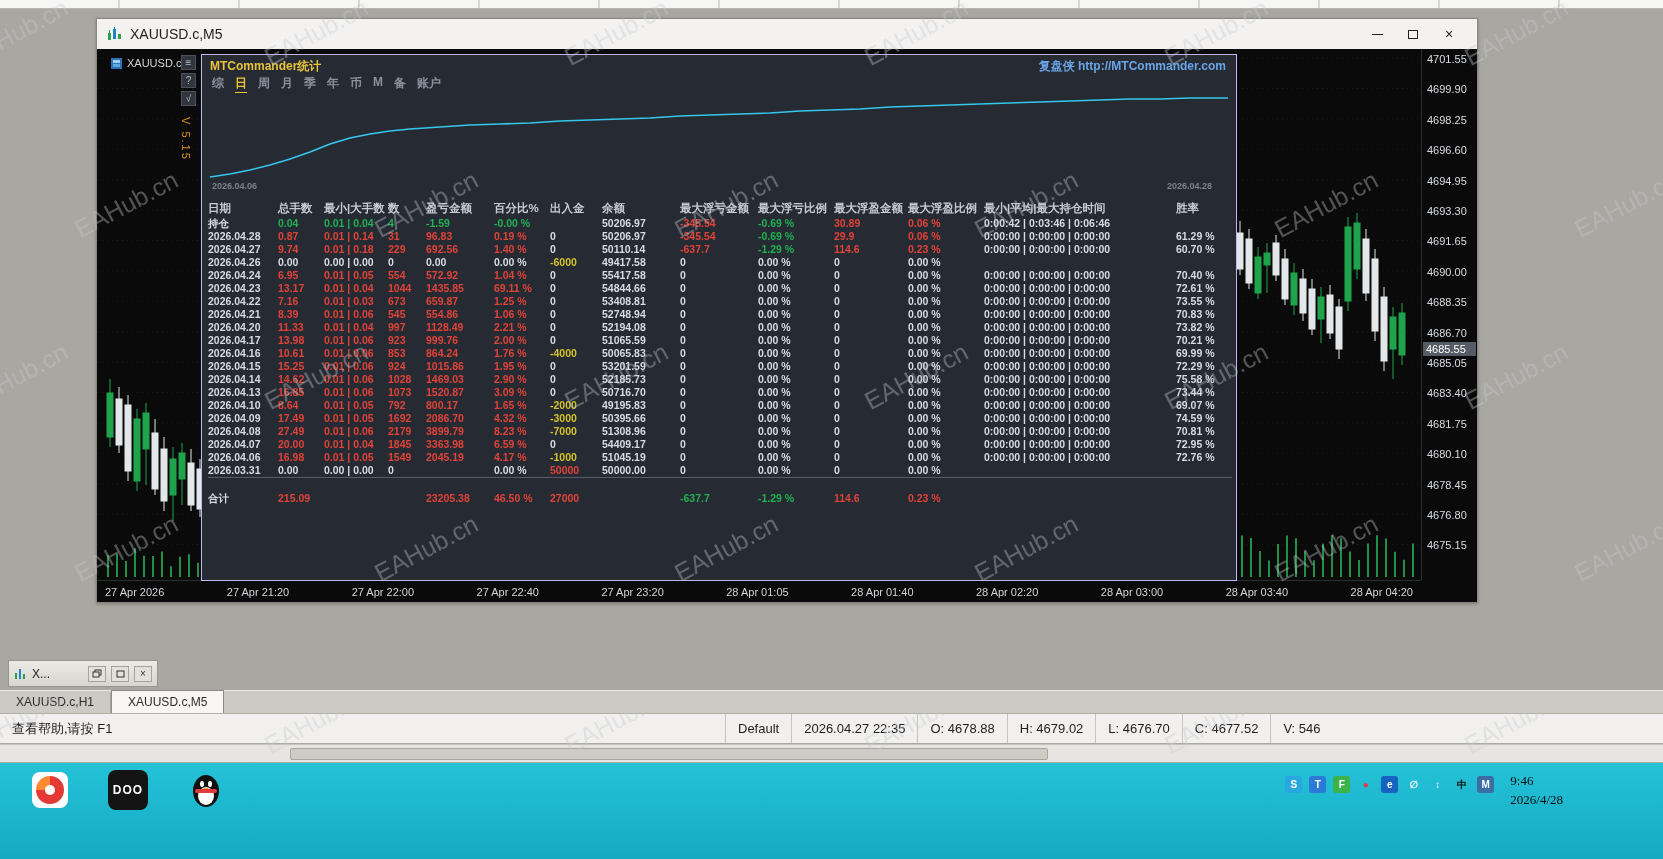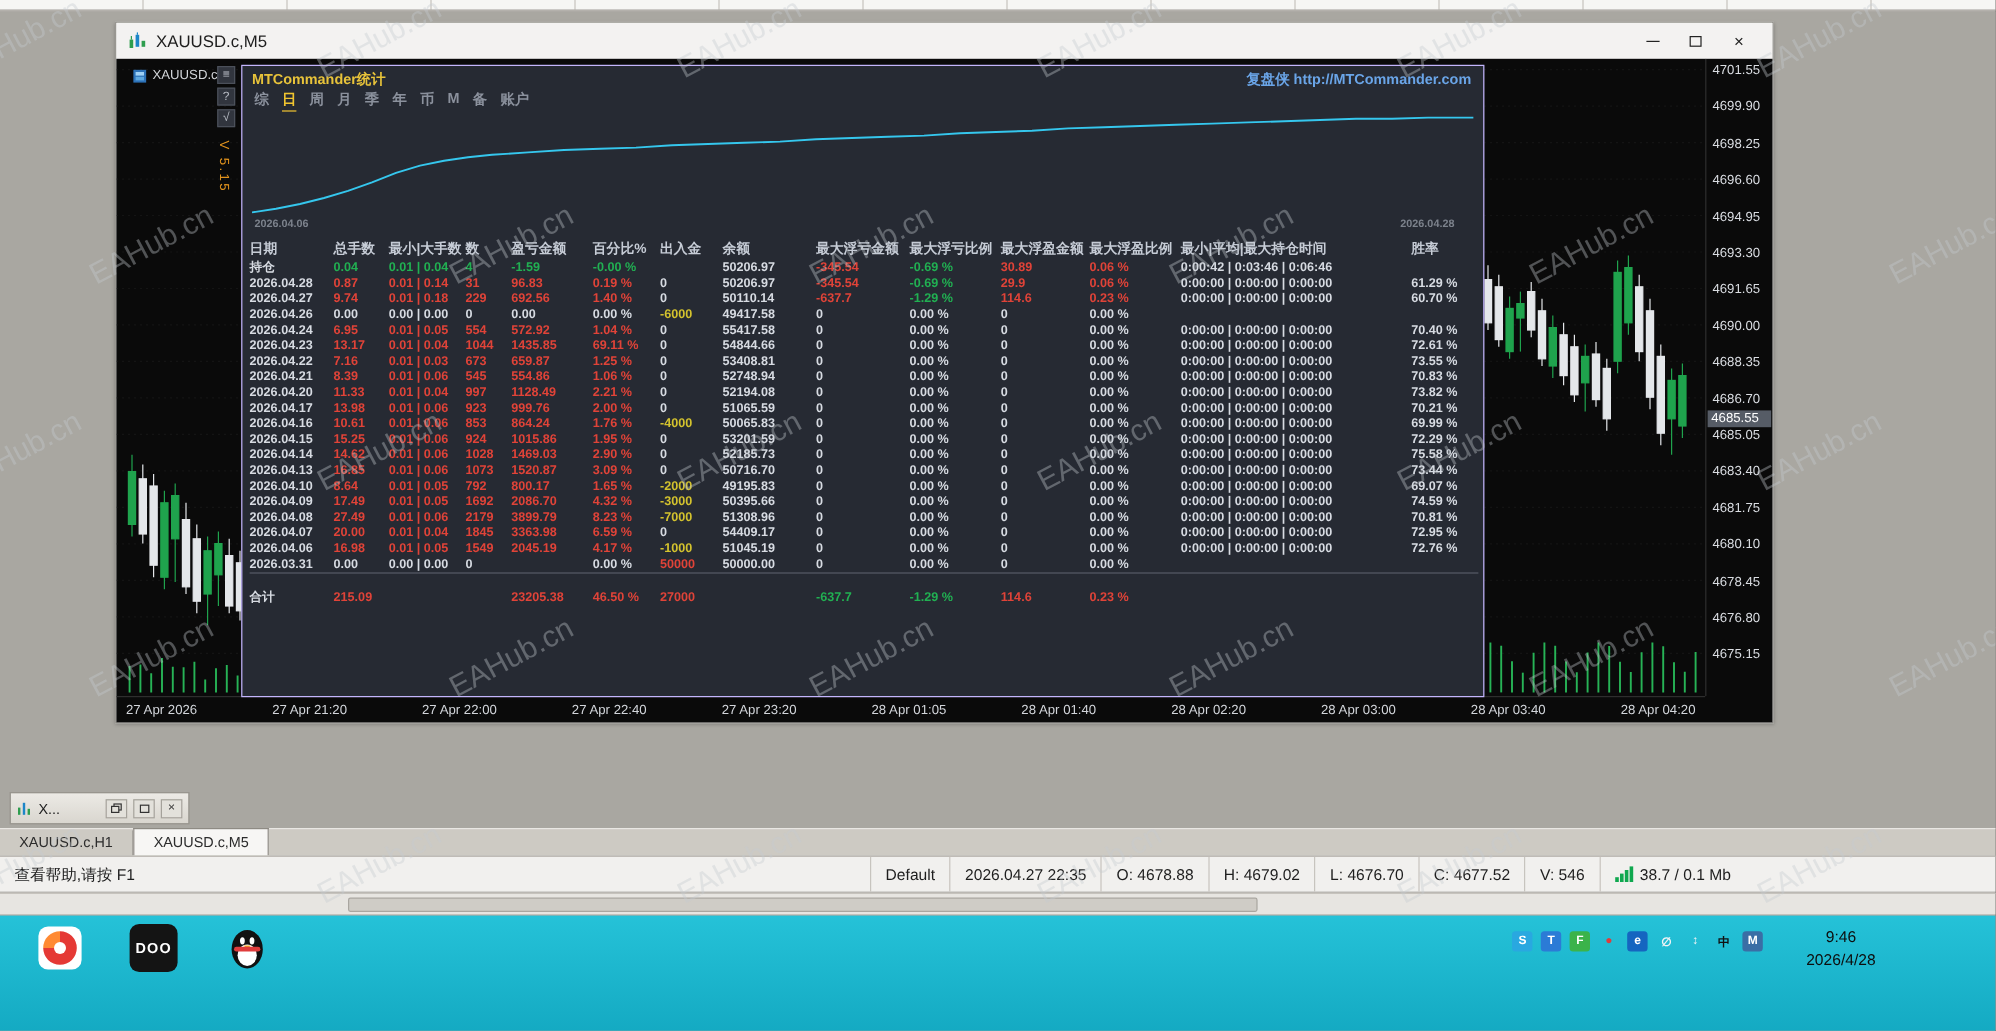--- a/index.html
+++ b/index.html
@@ -94,21 +94,21 @@
   .hthumb { position:absolute; left:290px; top:3px; width:758px; height:12px; background:#cfccc6; border:1px solid #a9a6a0; border-radius:2px; }
 
   
   .taskbar { position:absolute; left:0; top:763px; width:100%; height:108px;
     background:linear-gradient(#25c2d8,#12a7c0); display:flex; align-items:flex-start; padding:7px 100px 0 30px; }
   .qlaunch { display:flex; gap:38px; align-items:center; }
   .qicon { width:40px; height:40px; display:flex; align-items:center; justify-content:center; }
   .tray { margin-left:auto; display:flex; align-items:center; gap:7px; padding-top:6px; }
   .tray-ic { width:17px; height:17px; border-radius:3px; display:flex; align-items:center; justify-content:center;
     font-size:10px; font-weight:bold; }
-  .clock { margin-left:36px; text-align:center; font-size:13px; color:#0d0d0d; line-height:1.45; padding-top:2px; }
+  .clock { margin-left:16px; text-align:left; font-size:13px; color:#0d0d0d; line-height:1.45; padding-top:2px;font-family:Liberation Serif, serif; }
 
   
   .wm { position:absolute; inset:0; z-index:99; pointer-events:none; overflow:hidden; }
   .wm span { position:absolute; font-size:25px; color:rgba(198,202,207,0.38); transform:rotate(-28deg); white-space:nowrap; }
 </style>
 </head>
 <body>
 
 <div id="screen">
 
@@ -826,29 +826,20 @@
 
   <div class="statusbar">
     <div class="seg">查看帮助,请按 F1</div>
     <div class="seg">Default</div>
     <div class="seg">2026.04.27 22:35</div>
     <div class="seg">O: 4678.88</div>
     <div class="seg">H: 4679.02</div>
     <div class="seg">L: 4676.70</div>
     <div class="seg">C: 4677.52</div>
     <div class="seg">V: 546</div>
-    <div class="seg grow">
-      <span class="sigbars">
-        <i style="height:4px"></i>
-          <i style="height:7px"></i>
-          <i style="height:10px"></i>
-          <i style="height:13px"></i>
-      </span>
-      <span>38.7 / 0.1 Mb</span>
-    </div>
   </div>
 
   <div class="hscroll">
     <div class="hthumb"></div>
   </div>
 
   <div class="taskbar">
     <div class="qlaunch">
       <div class="qicon">
         <svg width="38" height="38">

